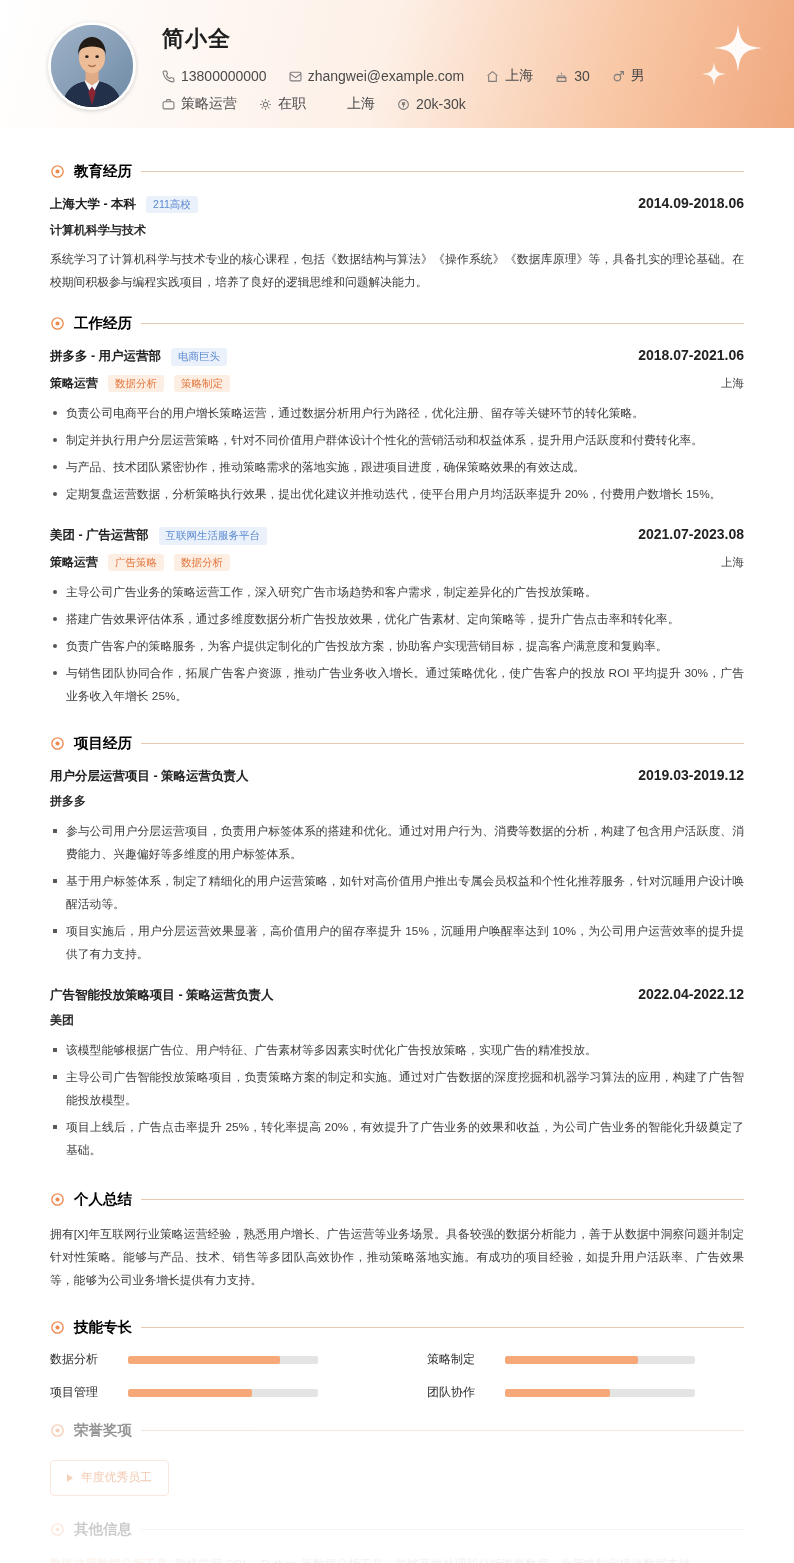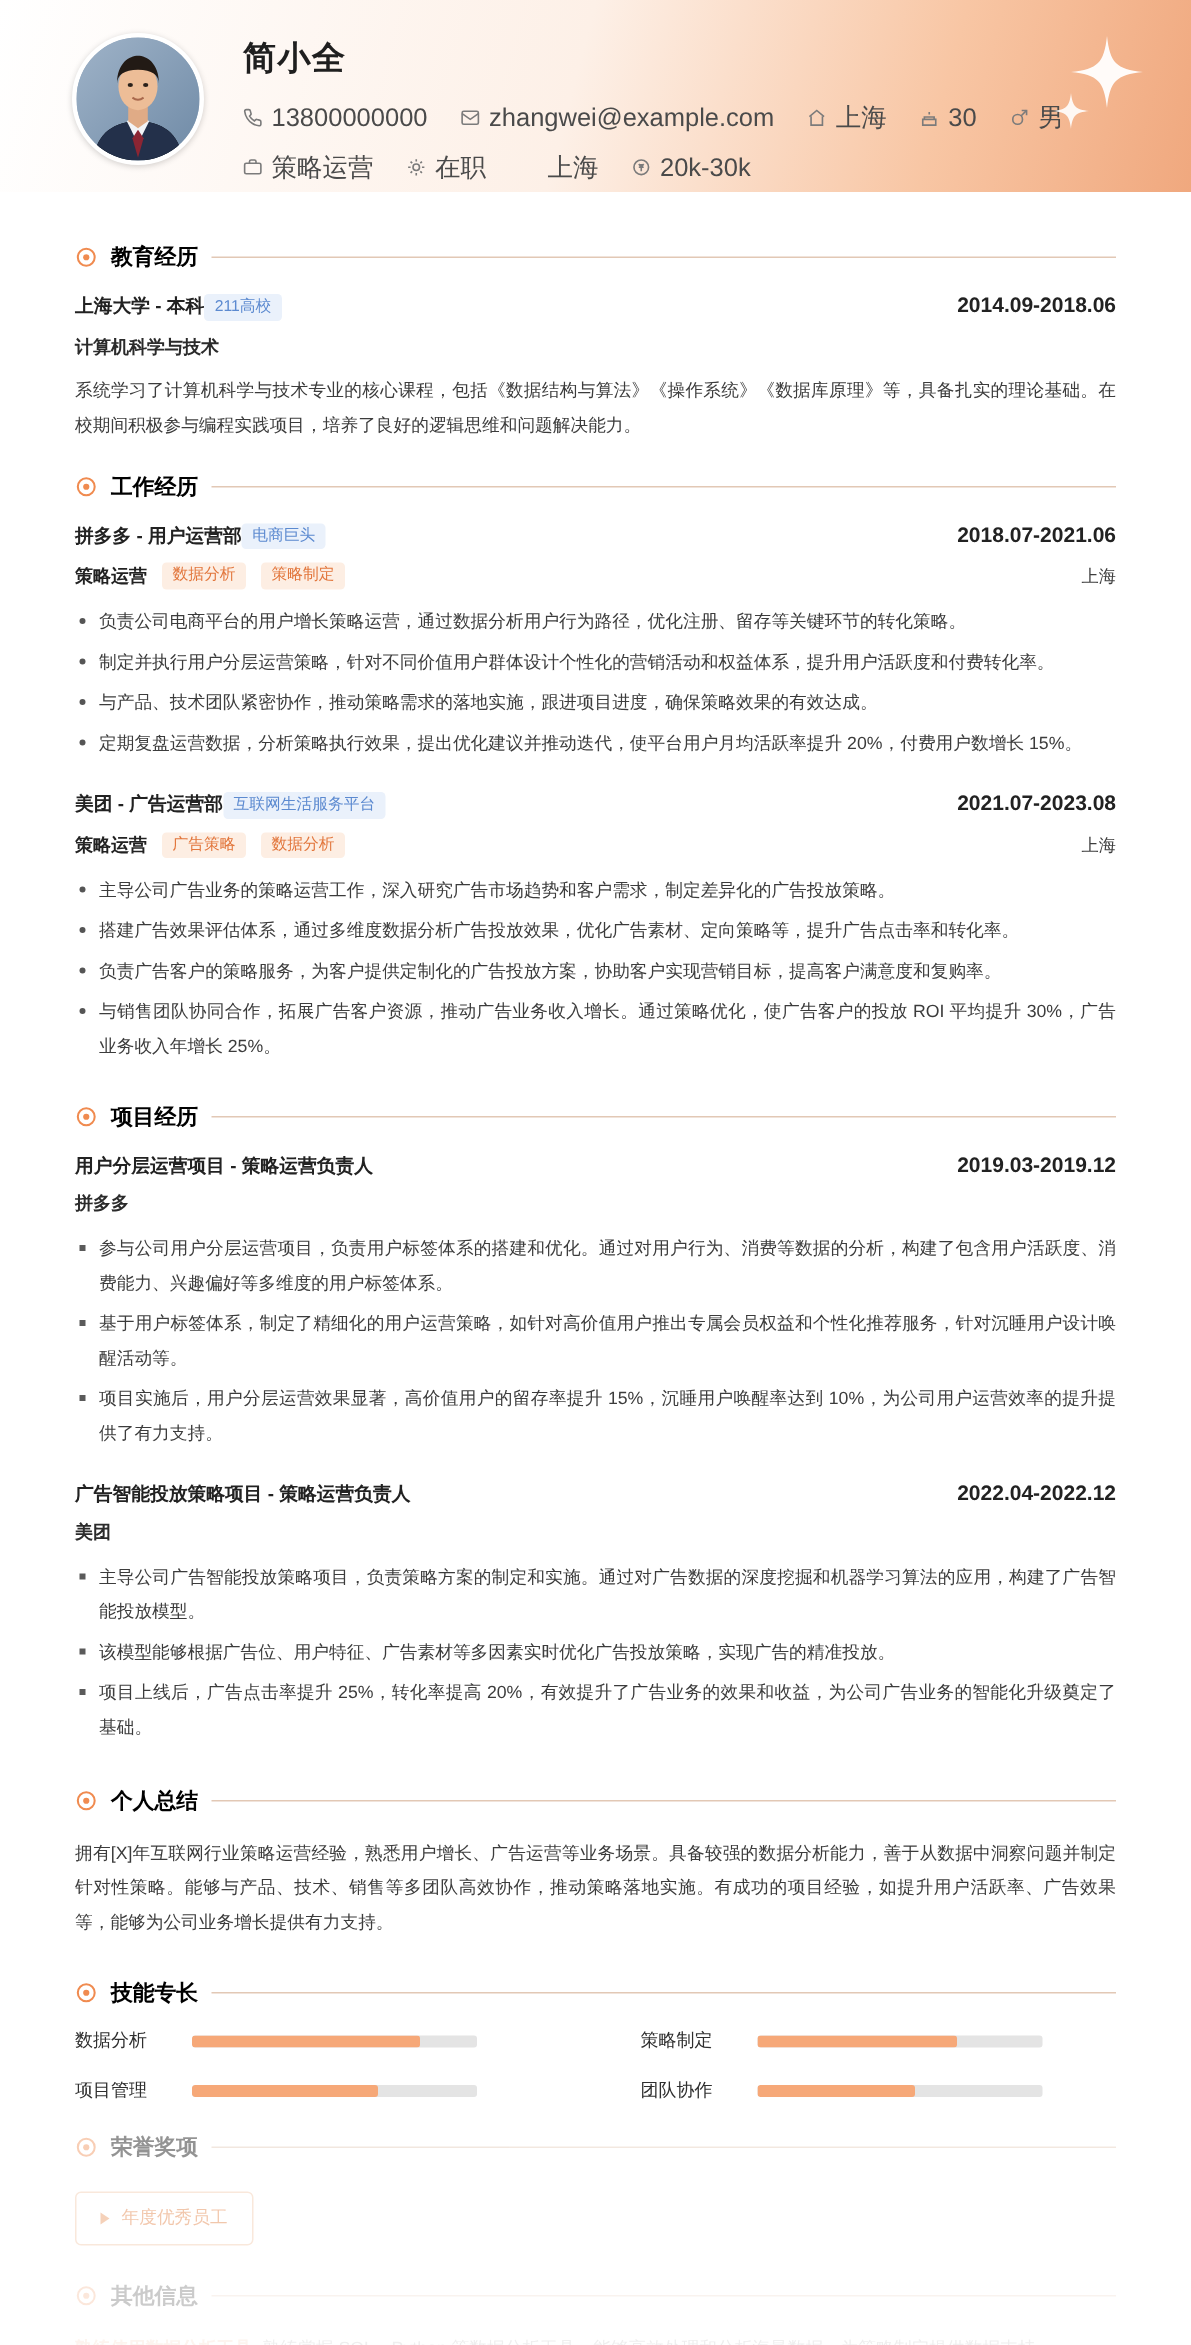--- a/index.html
+++ b/index.html
@@ -51,21 +51,21 @@
     font-weight: bold;
     color: #1f1f1f;
     letter-spacing: 1px;
     margin-bottom: 13px;
   }
   .meta-row {
     display: flex;
     flex-wrap: wrap;
     align-items: center;
     gap: 4px 22px;
-    font-size: 17px;
+    font-size: 14px;
     color: #4a4a4a;
     margin-bottom: 10px;
   }
   .meta-item { display: flex; align-items: center; gap: 6px; white-space: nowrap; }
   .meta-item .ico { display: inline-flex; width: 13px; height: 13px; color: #7b7b7b; }
   .meta-item .ico svg { width: 13px; height: 13px; display: block; }
 
   .sparkle {
     position: absolute;
     right: 26px;
@@ -109,21 +109,22 @@
     display: flex;
     align-items: baseline;
     justify-content: space-between;
     gap: 12px;
   }
   .entry-title {
     font-size: 12.5px;
     font-weight: bold;
     color: #222222;
     display: flex;
-    align-items: flex-start;
+    align-items: center;
+    gap: 10px;
     flex-wrap: wrap;
   }
   .entry-date {
     font-size: 14px;
     font-weight: bold;
     color: #222222;
     white-space: nowrap;
   }
   .tag {
     display: inline-block;
@@ -511,22 +512,22 @@
         </ul>
       </div>
 
       <div class="entry" style="margin-top:20px;">
         <div class="entry-top">
           <div class="entry-title">广告智能投放策略项目 - 策略运营负责人</div>
           <div class="entry-date">2022.04-2022.12</div>
         </div>
         <div class="sub-plain">美团</div>
         <ul class="bullets square">
+          <li>该模型能够根据广告位、用户特征、广告素材等多因素实时优化广告投放策略，实现广告的精准投放。</li>
           <li>主导公司广告智能投放策略项目，负责策略方案的制定和实施。通过对广告数据的深度挖掘和机器学习算法的应用，构建了广告智能投放模型。</li>
-          <li>该模型能够根据广告位、用户特征、广告素材等多因素实时优化广告投放策略，实现广告的精准投放。</li>
           <li>项目上线后，广告点击率提升 25%，转化率提高 20%，有效提升了广告业务的效果和收益，为公司广告业务的智能化升级奠定了基础。</li>
         </ul>
       </div>
     </div>
 
     <div class="section" style="margin-top:28px;">
       <div class="section-head">
         <span class="dot-ico">
           <svg viewBox="0 0 24 24" fill="none" stroke="currentColor" stroke-width="2.2">
               <circle cx="12" cy="12" r="9"></circle>

